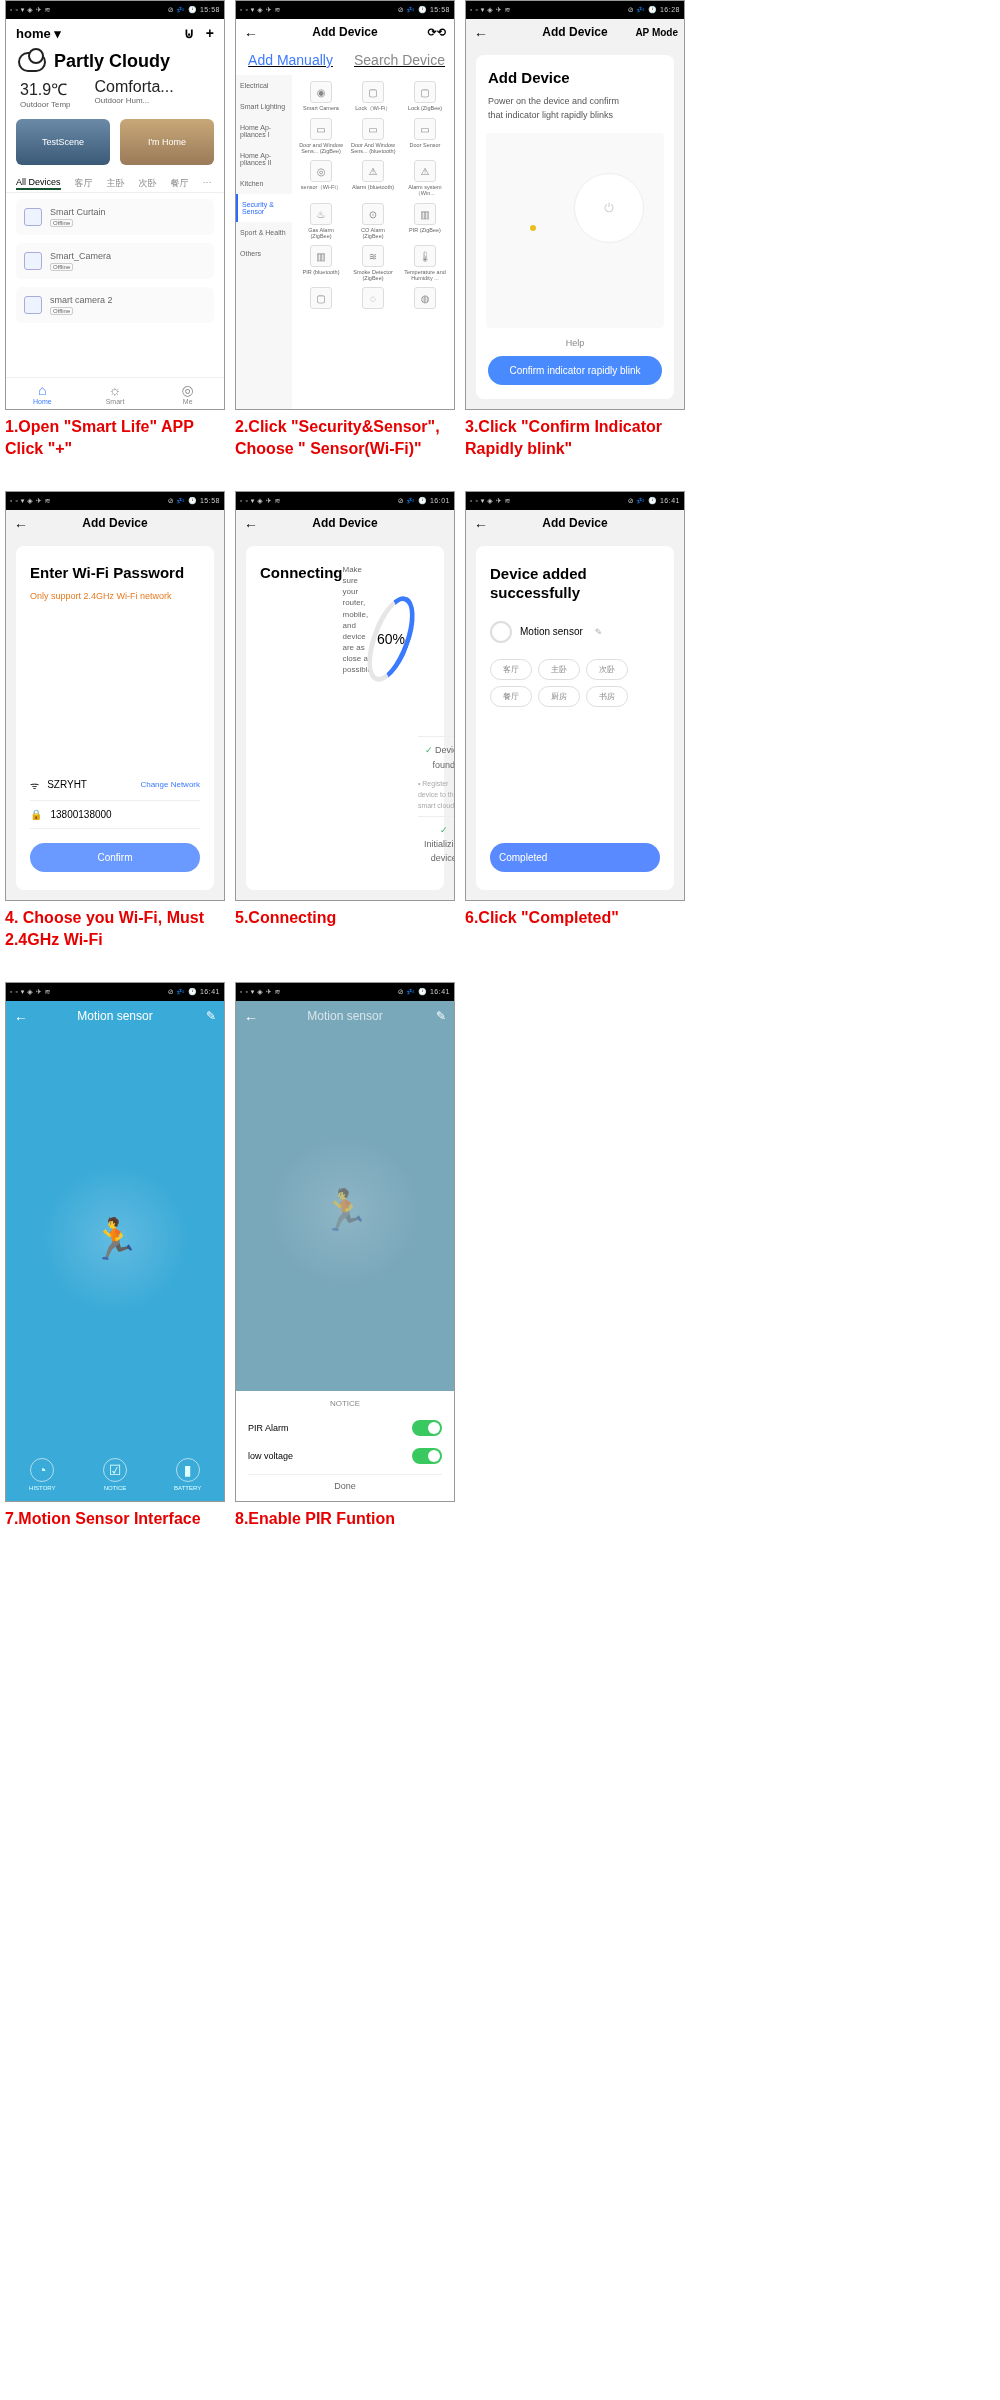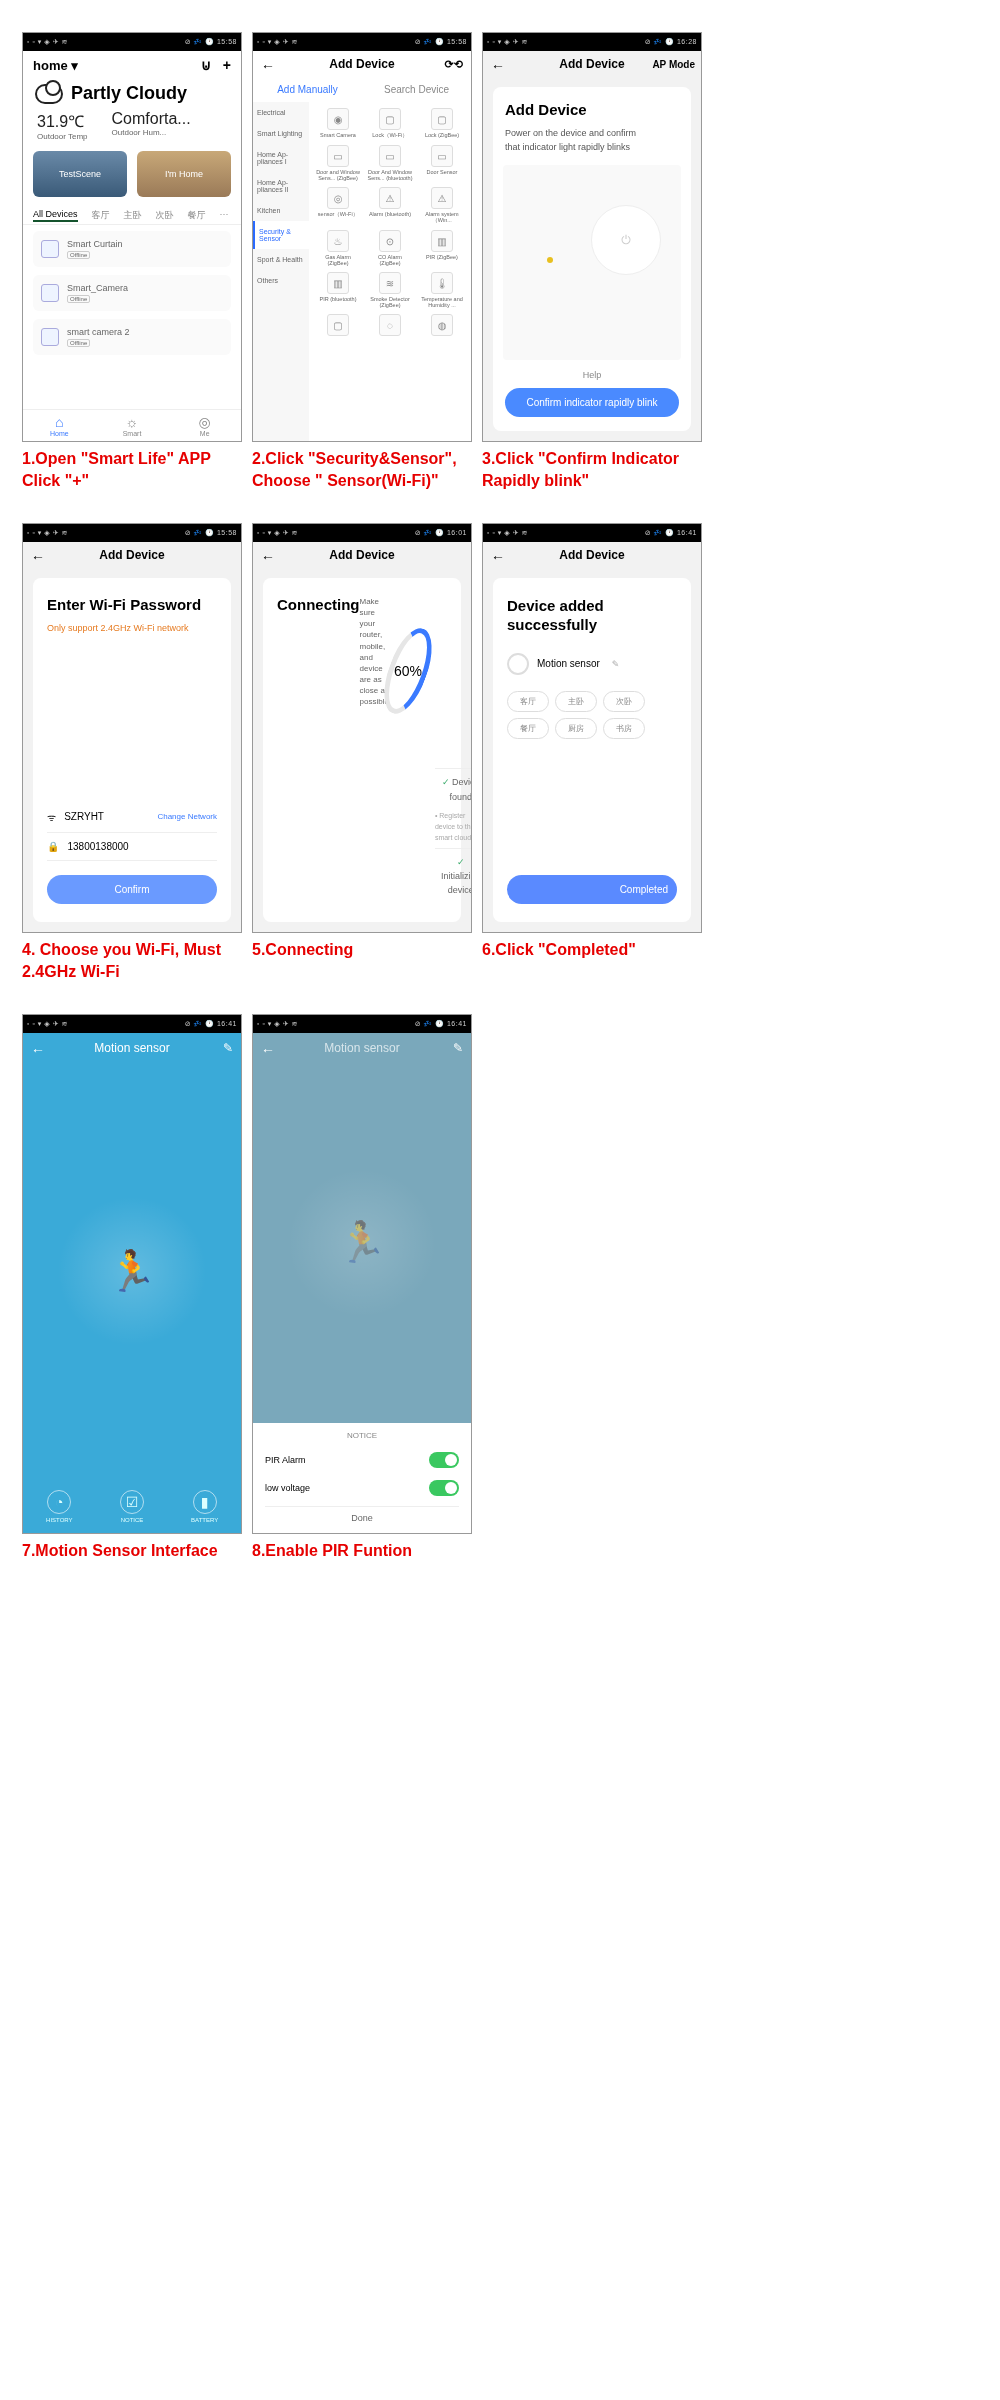--- a/index.html
+++ b/index.html
@@ -1,17 +1,17 @@
 <!DOCTYPE html>
 <html><head>
 <meta charset="utf-8">
 <style>
   * { box-sizing: border-box; margin: 0; padding: 0; font-family: Arial, Helvetica, sans-serif; }
   body { background: #fff; width: 1000px; }
-  .grid { display: grid; grid-template-columns: repeat(3, 220px); gap: 10px 10px; padding: 0 22px; margin-top: 32px; }
+  .grid { display: grid; grid-template-columns: repeat(3, 220px); gap: 10px 10px; padding: 0 5px; }
   .cell { display: flex; flex-direction: column; }
   .phone { width: 220px; height: 410px; background: #f2f2f2; border: 1px solid #999; position: relative; overflow: hidden; display: flex; flex-direction: column; }
   .statusbar { height: 18px; background: #000; color: #ccc; font-size: 7px; display: flex; justify-content: space-between; align-items: center; padding: 0 4px; }
   .sb-left, .sb-right { letter-spacing: 0.5px; }
   .caption { color: #e60000; font-weight: bold; font-size: 16px; margin-top: 6px; line-height: 1.4; }
   
   
   .s1 { background: #fff; }
   .s1-head { display: flex; justify-content: space-between; align-items: center; padding: 6px 10px; font-size: 13px; font-weight: bold; }
   .s1-head .icons span { margin-left: 8px; font-size: 14px; }
@@ -35,21 +35,21 @@
   .bottomnav .bn { flex:1; text-align:center; font-size:7px; color:#888;}
   .bottomnav .bn.on { color:#3a7aff;}
   .bottomnav .bn .bi { font-size:14px; display:block;}
   
   
   .s2 { background:#fff; display:flex; flex-direction:column; }
   .header2 { display:flex; align-items:center; justify-content:center; padding:6px; font-size:12px; font-weight:bold; position:relative;}
   .header2 .back { position:absolute; left:8px; font-size:14px;}
   .header2 .scan { position:absolute; right:8px; font-size:11px;}
   .header2 .apmode { position:absolute; right:6px; font-size:10px; font-weight:bold;}
-  .subtabs { display:flex; font-size:10px; padding:4px 0; }
+  .subtabs { display:flex; font-size:14px; padding:4px 0;text-decoration:underline; }
   .subtabs div { flex:1; text-align:center; padding:3px; color:#888;}
   .subtabs .on { color:#3a7aff;}
   .body2 { display:flex; flex:1; overflow:hidden;}
   .leftcats { width:56px; background:#f7f7f7; font-size:7px; color:#666; }
   .leftcats div { padding:7px 4px; }
   .leftcats .sel { background:#fff; color:#2a6aff; border-left:2px solid #2a6aff;}
   .rightgrid { flex:1; padding:4px; display:grid; grid-template-columns:repeat(3,1fr); gap:2px; font-size:5.5px; color:#666; text-align:center; align-content:start;}
   .rightgrid .item { padding:2px;}
   .rightgrid .item .ic2 { width:22px; height:22px; margin:0 auto 2px; border:1px solid #ddd; border-radius:3px; background:#fafafa; display:flex;align-items:center;justify-content:center;font-size:10px;color:#888;}
   
@@ -83,21 +83,21 @@
   .steps5 .pend::before { content:'• '; }
   
   
   .card6 { background:#fff; border-radius:8px; padding:18px 14px; height:100%; display:flex; flex-direction:column;}
   .card6 h3 { font-size:15px; margin-bottom:18px; line-height:1.3;}
   .devrow { display:flex; align-items:center; gap:8px; font-size:10px; margin-bottom:16px;}
   .devrow .dc { width:22px; height:22px; border:2px solid #ddd; border-radius:50%;}
   .devrow .pen { color:#aaa; font-size:9px; margin-left:4px;}
   .rooms { display:flex; flex-wrap:wrap; gap:6px;}
   .rooms div { border:1px solid #ddd; border-radius:12px; padding:4px 12px; font-size:8px; color:#888;}
-  .btnblue6 { background:#5a8aff; color:#fff; text-align:right; padding:9px; border-radius:20px; font-size:10px; margin-top:auto;}
+  .btnblue6 { background:#5a8aff; color:#fff; text-align:left; padding:9px; border-radius:20px; font-size:10px; margin-top:auto;}
   
   
   .s7 { background:#3aaad8; display:flex; flex-direction:column;}
   .s8 { background:#7aa8bb; display:flex; flex-direction:column;}
   .head7 { display:flex; align-items:center; justify-content:center; padding:8px; color:#fff; font-size:12px; position:relative;}
   .head7 .back { position:absolute; left:8px; font-size:14px;}
   .head7 .pen { position:absolute; right:8px; font-size:12px;}
   .motionbody { flex:1; display:flex; align-items:center; justify-content:center; position:relative;}
   .glow { width:150px; height:150px; background:radial-gradient(rgba(255,255,255,0.2),transparent 70%); border-radius:50%; display:flex; align-items:center; justify-content:center;}
   .runner { font-size:40px; color:#fff;}

